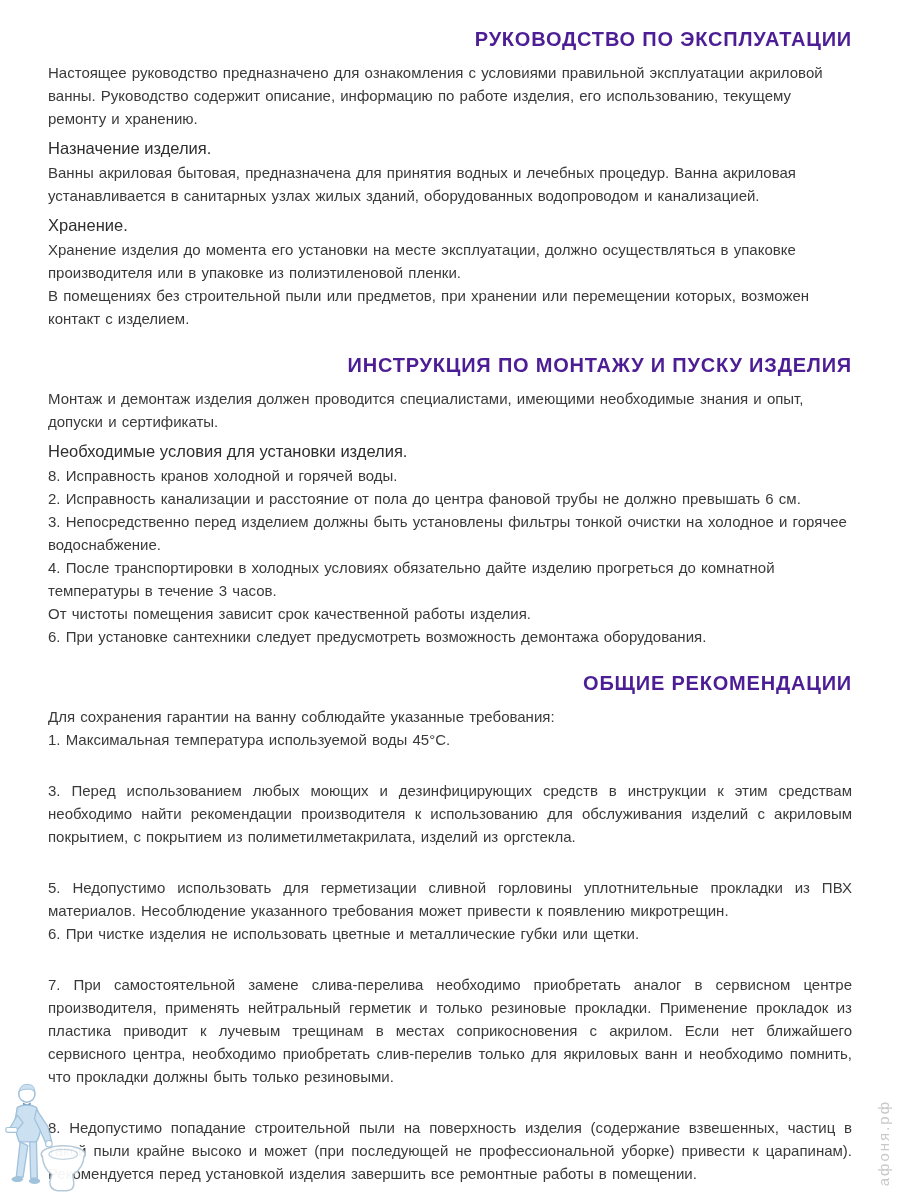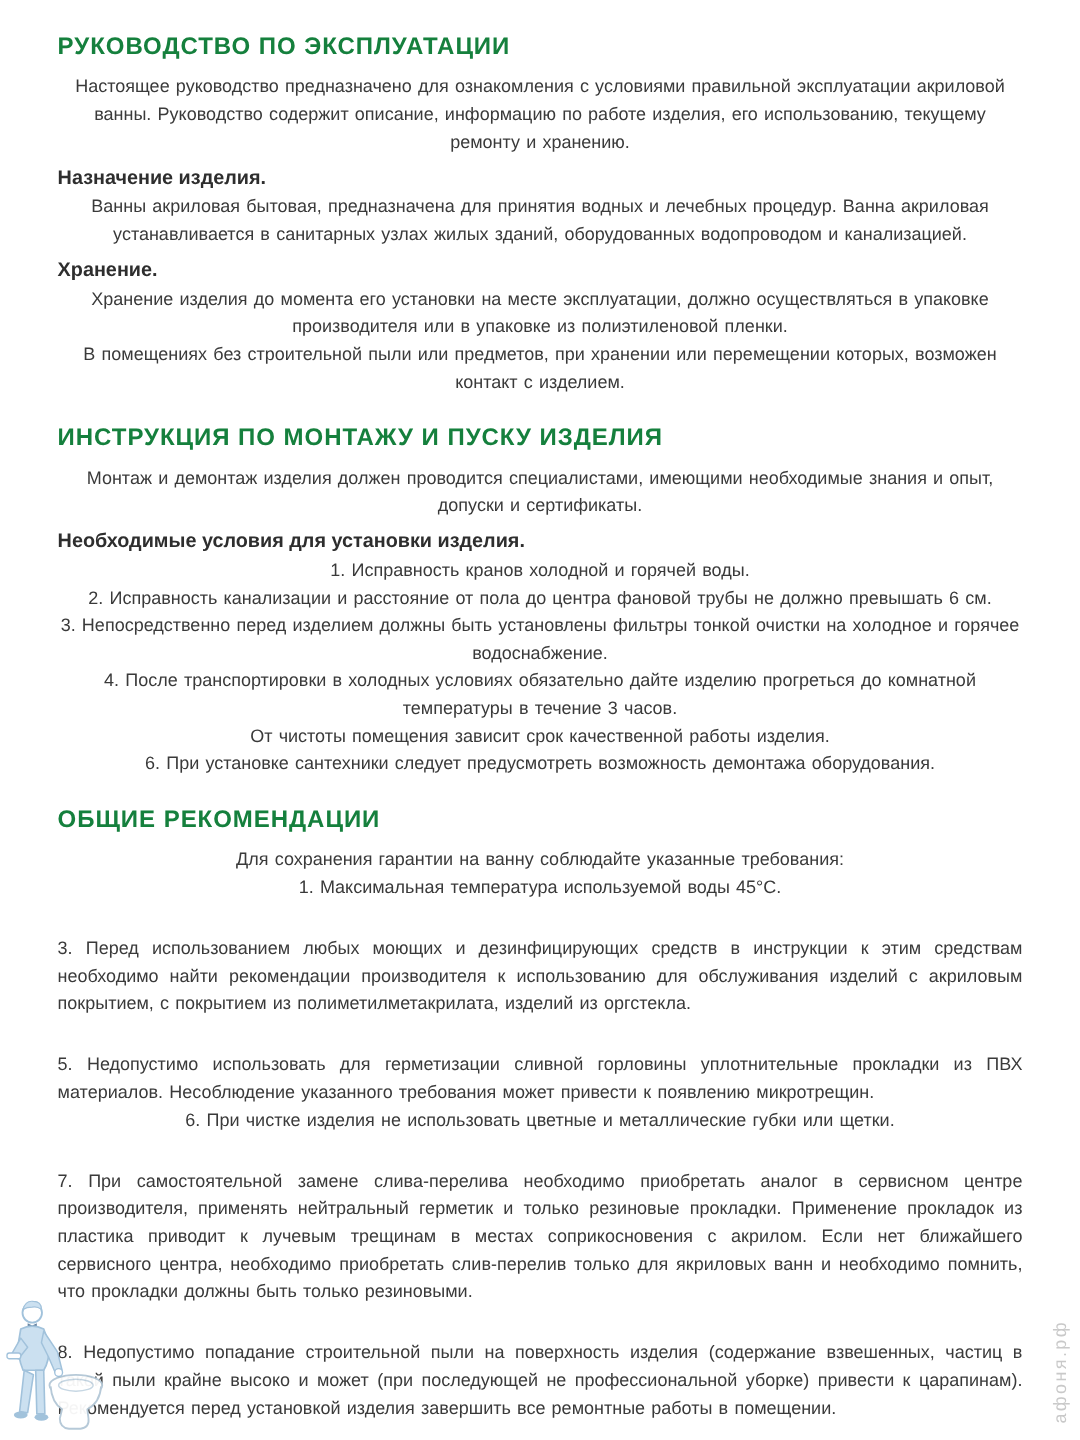--- a/index.html
+++ b/index.html
@@ -7,42 +7,41 @@
     width:900px; height:1200px;
     background:#ffffff;
     font-family:"Liberation Sans", sans-serif;
     color:#3a3a3a;
     position:relative;
     overflow:hidden;
   }
   .page { padding:20px 48px 0 48px; }
 
   .doc-title {
-    text-align:left;
+    text-align:right;
     font-size:20px;
     font-weight:600;
     letter-spacing:0.8px;
-    color:#15803d;
+    color:#4c1d95;
     margin:8px 0 10px 0;
   }
   .doc-title.gap { margin-top:24px; }
 
   .sec-heading {
     font-size:16.5px;
-    font-weight:700;
+    font-weight:400;
     color:#2e2e2e;
     margin:9px 0 3px 0;
   }
 
   p.body {
     font-size:15px;
     line-height:23px;
     margin:0;
     word-spacing:1px;
-    text-align:center;
   }
   p.body.just { text-align:justify;margin-top:28px; }
   .b { font-weight:700; }
 
   .plumber-wm {
     position:absolute;
     left:2px; bottom:4px;
     width:88px; height:114px;
     opacity:0.95;
   }
@@ -71,21 +70,21 @@
 
   <div class="sec-heading">Хранение.</div>
   <p class="body">Хранение изделия до момента его установки на месте эксплуатации, должно осуществляться в упаковке производителя или в упаковке из полиэтиленовой пленки.</p>
   <p class="body">В помещениях без строительной пыли или предметов, при хранении или перемещении которых, возможен контакт с изделием.</p>
 
   <div class="doc-title gap">ИНСТРУКЦИЯ ПО МОНТАЖУ И ПУСКУ ИЗДЕЛИЯ</div>
   <p class="body">Монтаж и демонтаж изделия должен проводится специалистами, имеющими необходимые знания и опыт, допуски и сертификаты.</p>
 
   <div class="sec-heading">Необходимые условия для установки изделия.</div>
   <div>
-    <p class="body">1. Исправность кранов холодной и горячей воды.</p>
+    <p class="body">8. Исправность кранов холодной и горячей воды.</p>
     <p class="body">2. Исправность канализации и расстояние от пола до центра фановой трубы не должно превышать 6 см.</p>
     <p class="body">3. Непосредственно перед изделием должны быть установлены фильтры тонкой очистки на холодное и горячее водоснабжение.</p>
     <p class="body">4. После транспортировки в холодных условиях обязательно дайте изделию прогреться до комнатной температуры в течение 3 часов.</p>
     <p class="body">От чистоты помещения зависит срок качественной работы изделия.</p>
     <p class="body">6. При установке сантехники следует предусмотреть возможность демонтажа оборудования.</p>
   </div>
 
   <div class="doc-title gap">ОБЩИЕ РЕКОМЕНДАЦИИ</div>
   <p class="body">Для сохранения гарантии на ванну соблюдайте указанные требования:</p>
   <div>

